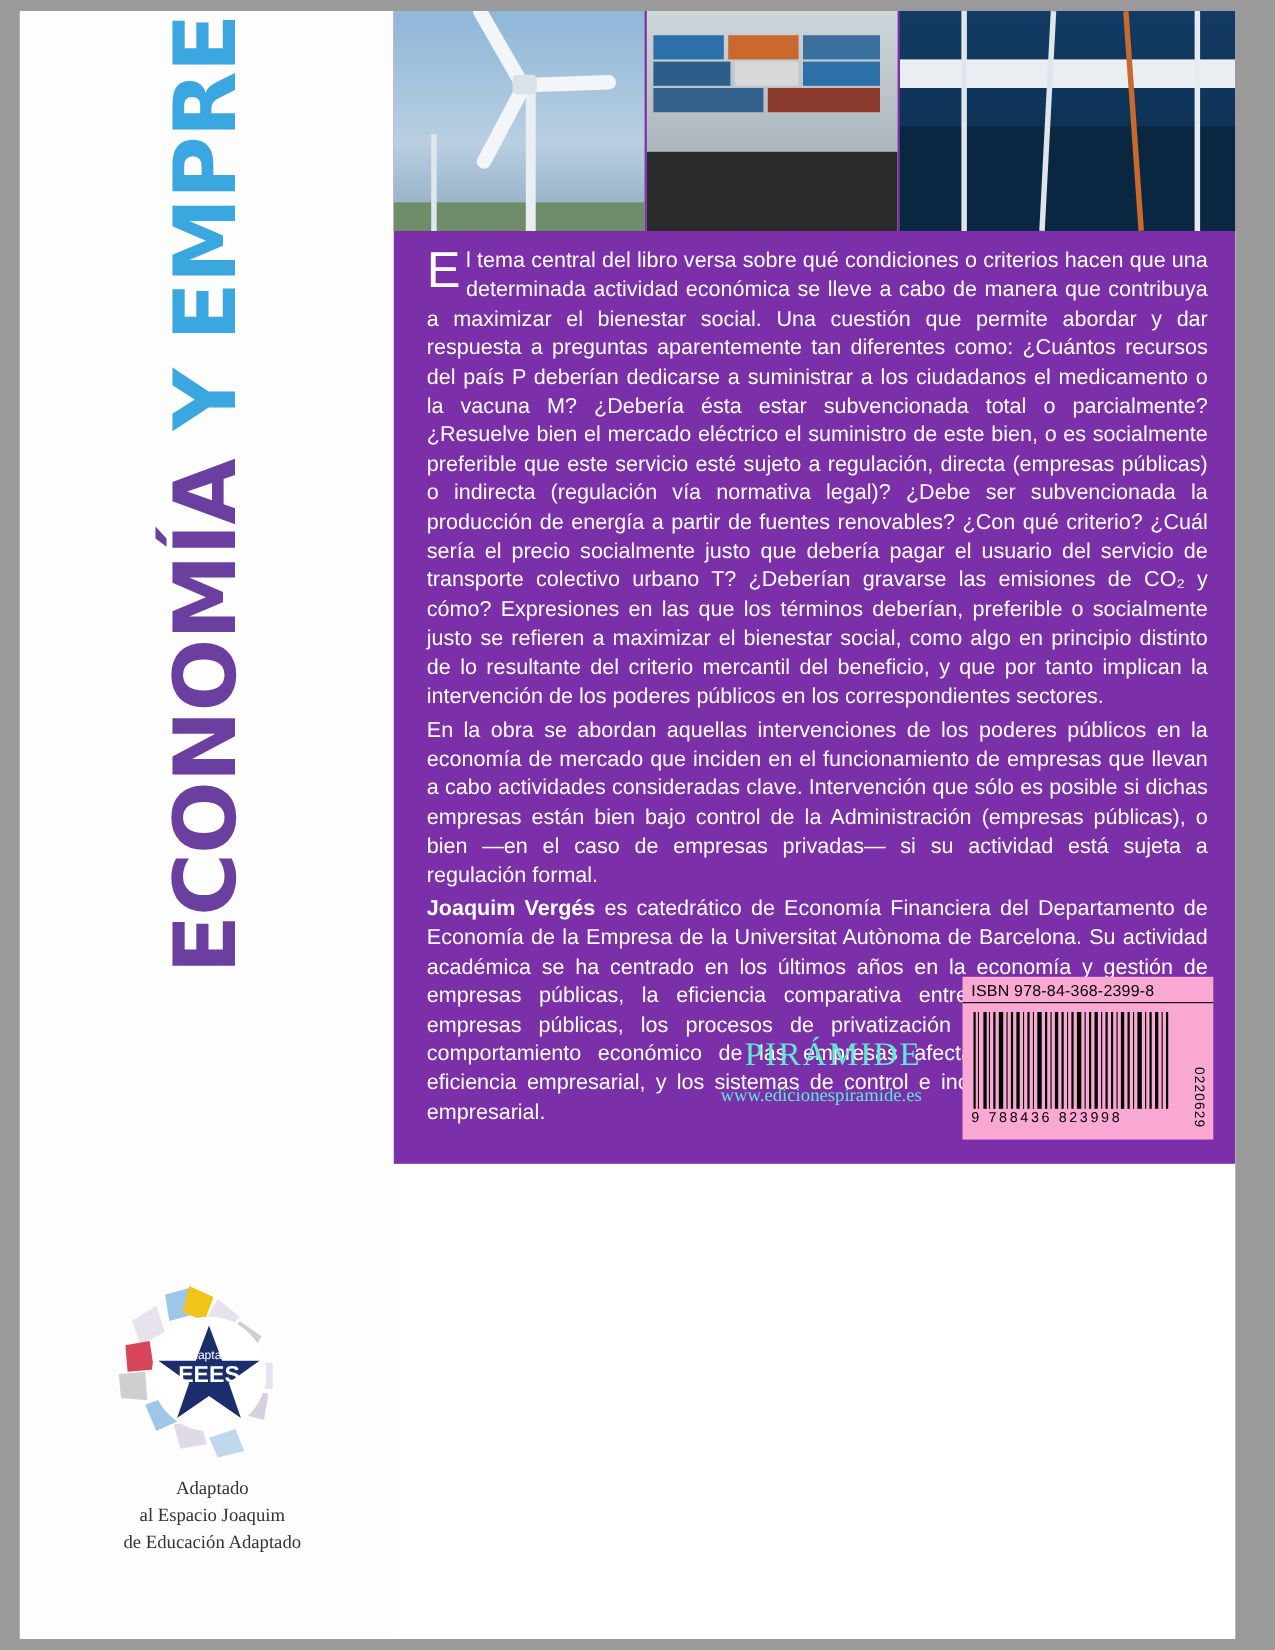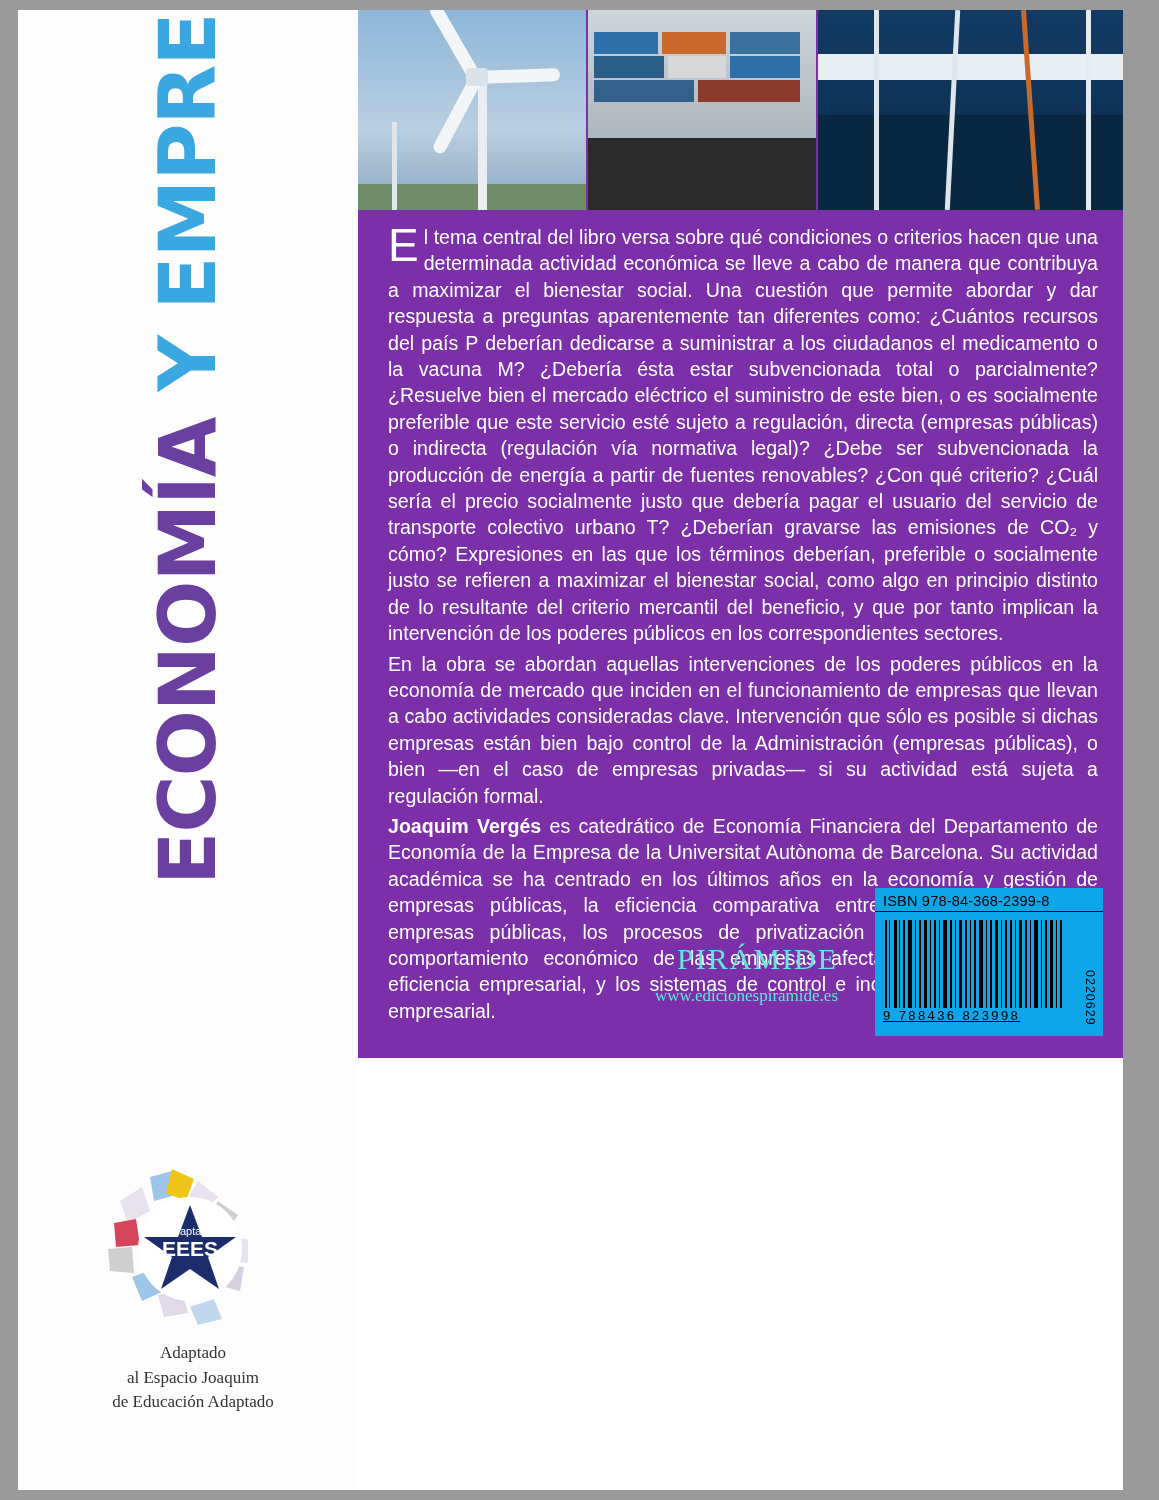--- a/index.html
+++ b/index.html
@@ -230,21 +230,21 @@
     font-family: "Liberation Serif", serif;
   }
 
   
   .barcode-box {
     position: absolute;
     right: 20px;
     bottom: 22px;
     width: 228px;
     height: 148px;
-    background: #0ea5e9;
+    background: #f9a8d4;
   }
   .isbn-text {
     font-size: 14.5px;
     color: #000;
     padding: 5px 0 2px 8px;
     font-family: "Liberation Sans", sans-serif;
     letter-spacing: 0.2px;
   }
   .isbn-rule {
     height: 1px;
@@ -266,21 +266,20 @@
   }
   .bc-digits {
     position: absolute;
     left: 8px;
     top: 120px;
     width: 186px;
     font-size: 13px;
     letter-spacing: 2.4px;
     font-family: "Liberation Sans", sans-serif;
     color: #000;
-    text-decoration: underline;
   }
   .side-code {
     position: absolute;
     right: 6px;
     bottom: 10px;
     font-size: 12.5px;
     writing-mode: vertical-rl;
     color: #000;
     font-family: "Liberation Sans", sans-serif;
     letter-spacing: 1px;

